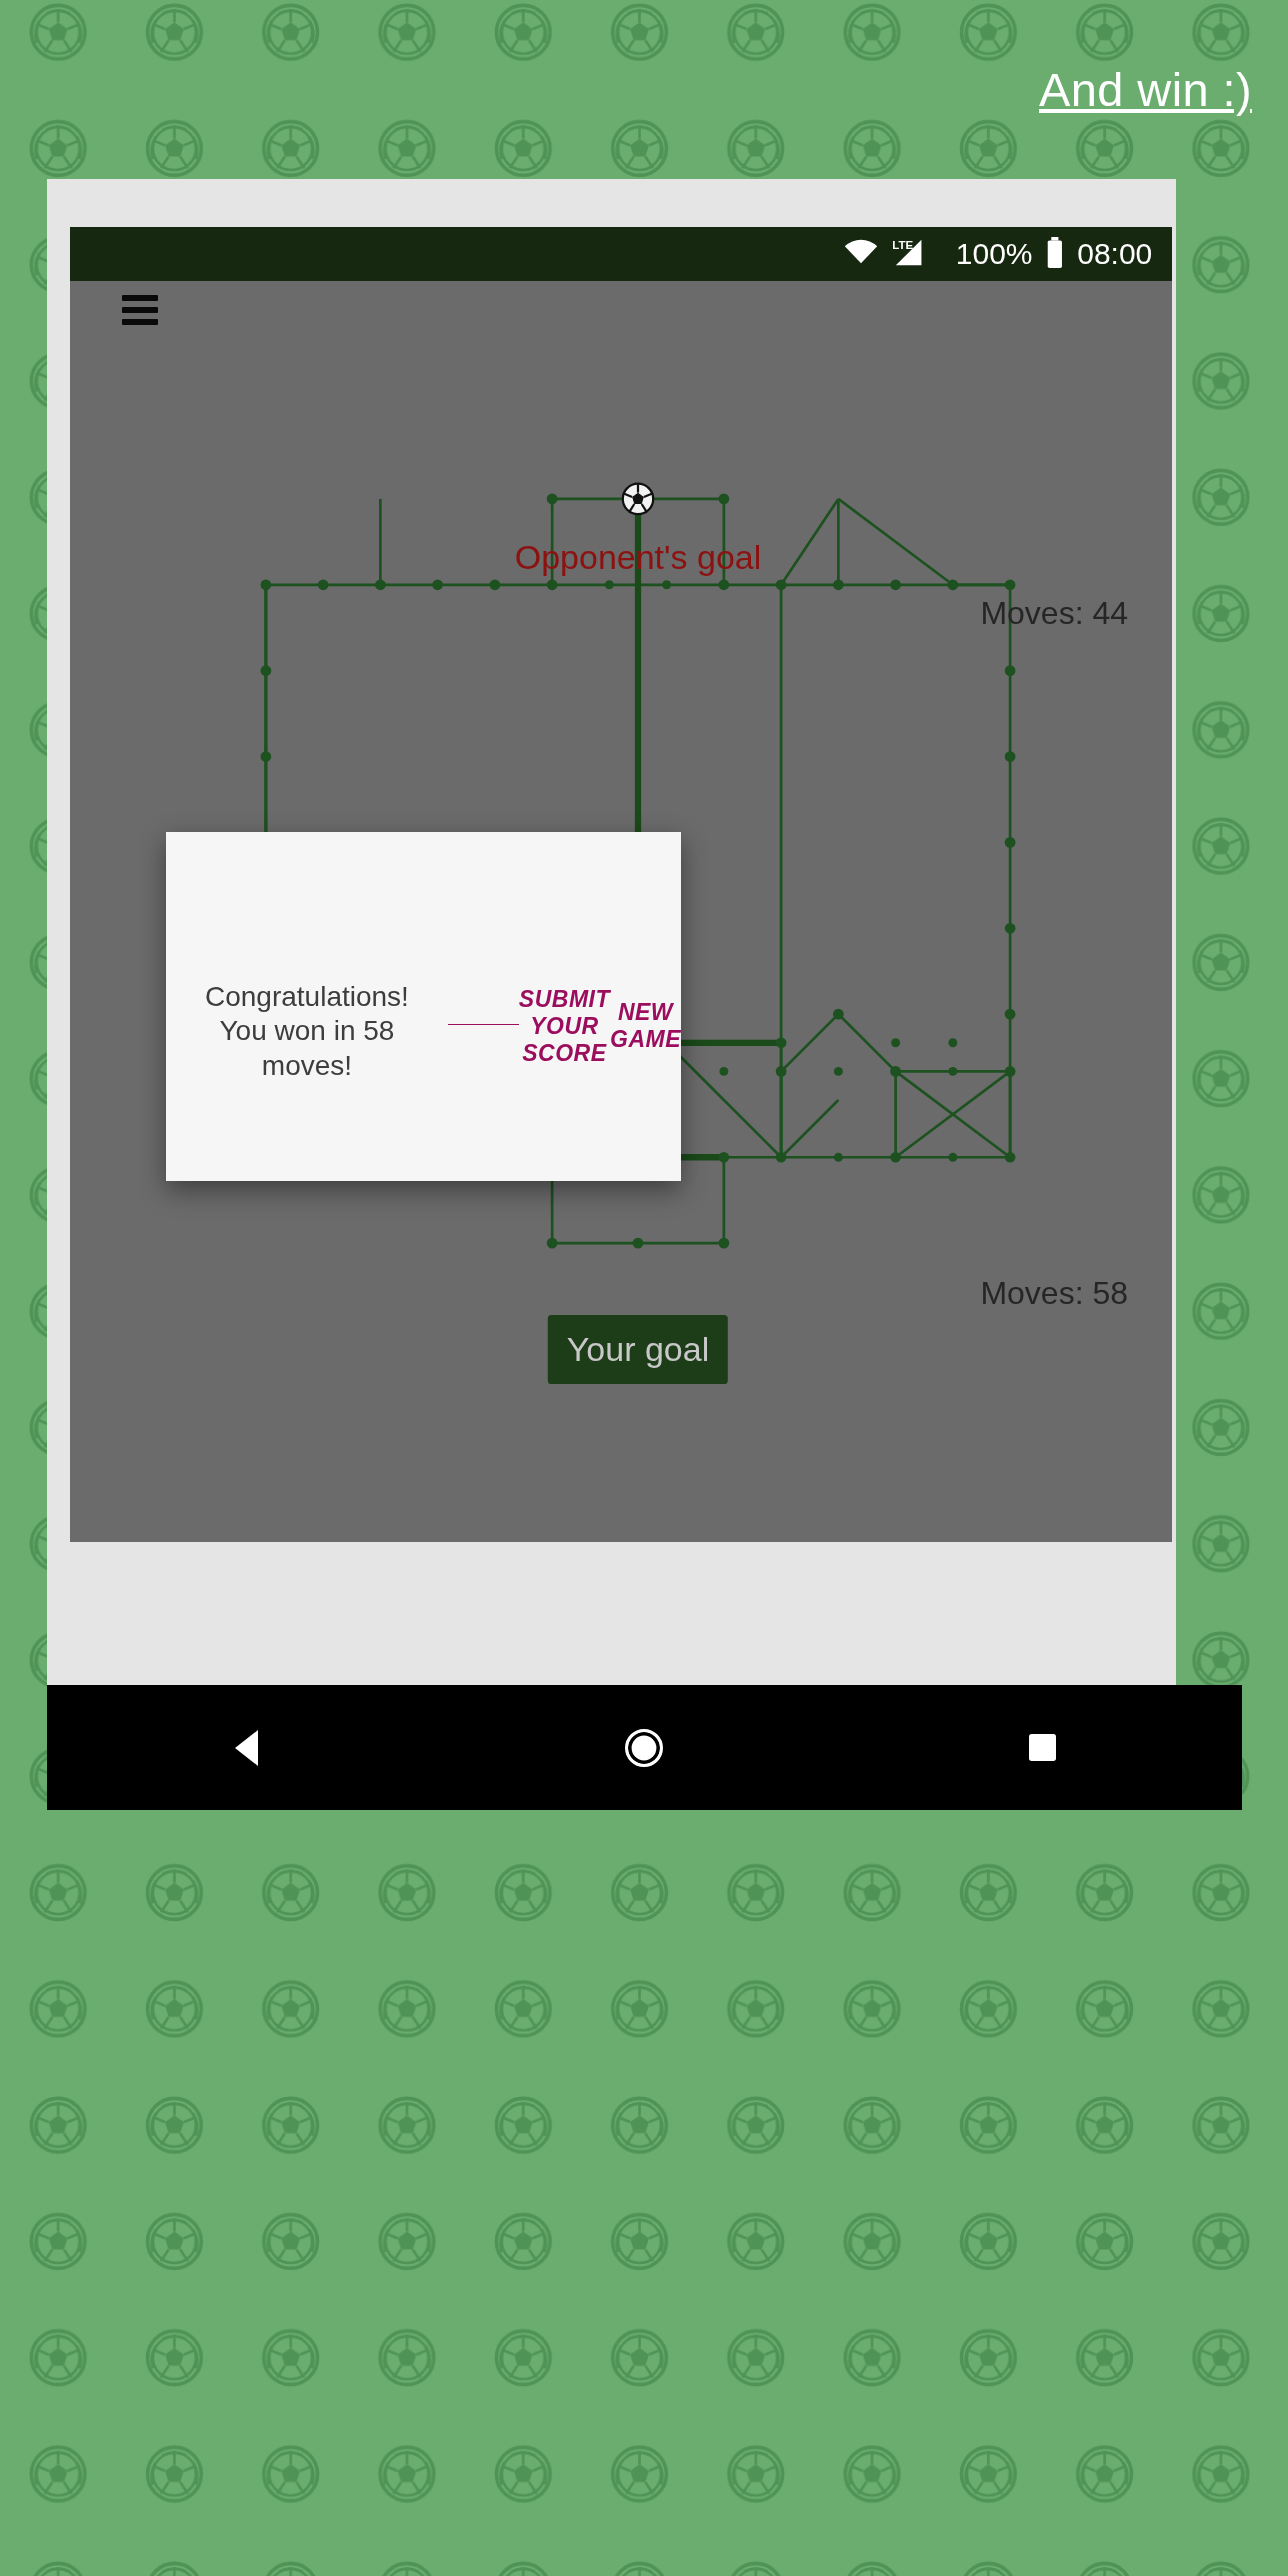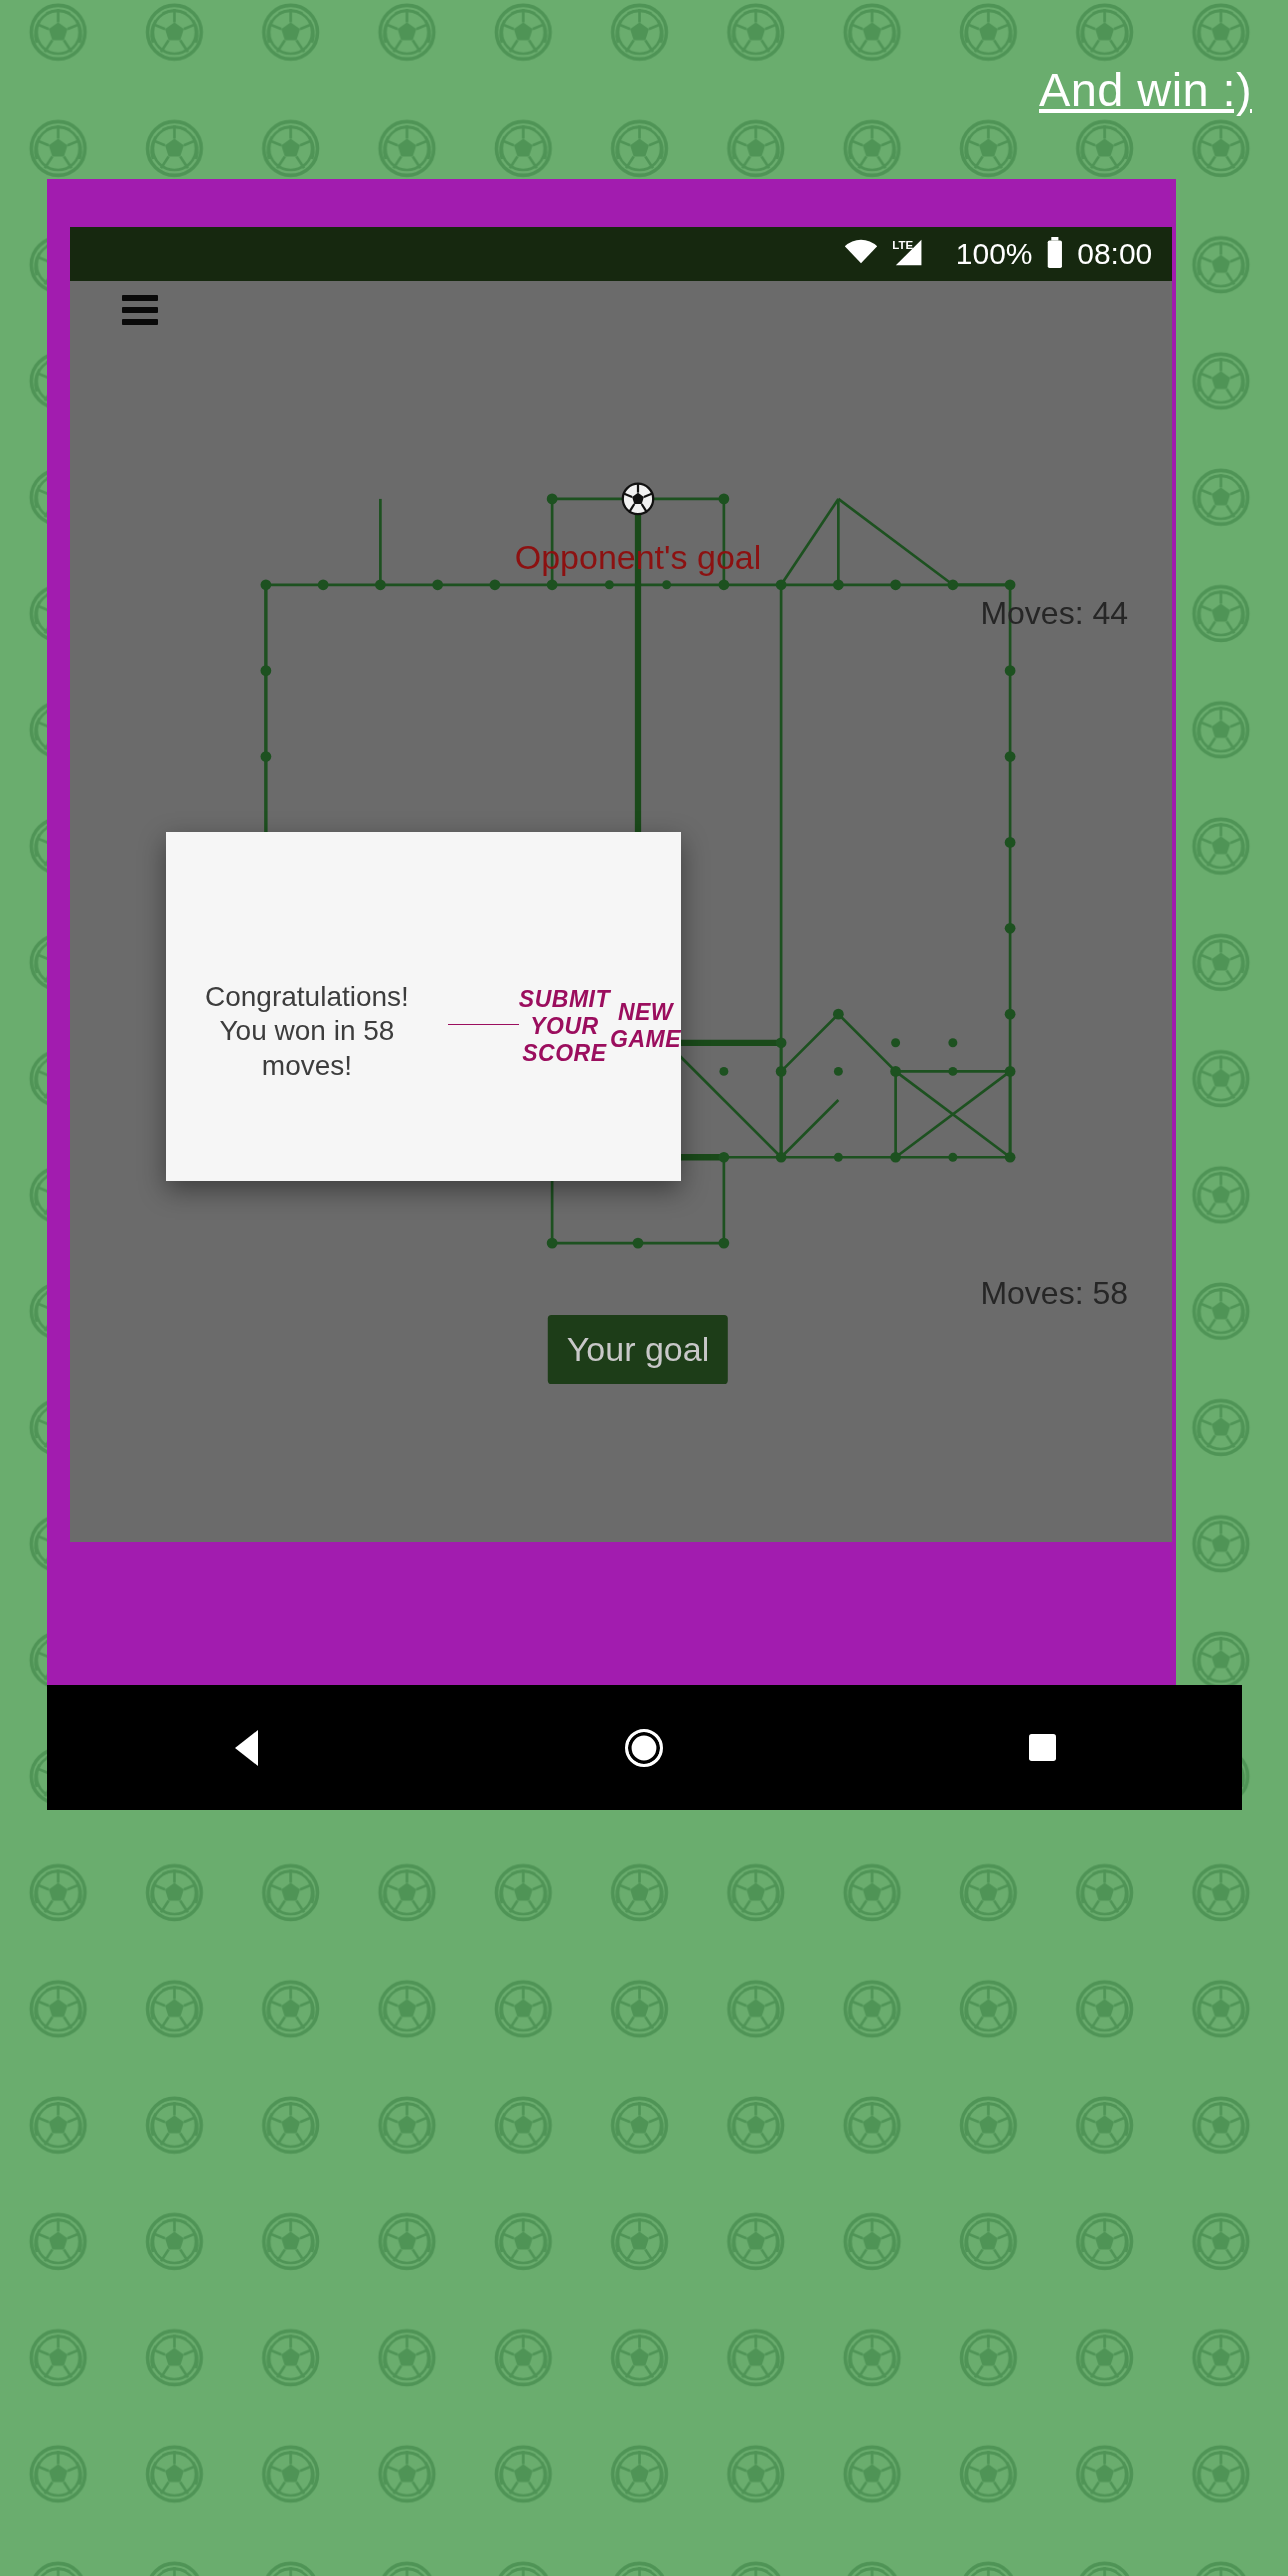--- a/index.html
+++ b/index.html
@@ -21,21 +21,21 @@
   }
   #banner .cap{
     color:#ffffff;font-size:47px;letter-spacing:0.4px;line-height:1;
     white-space:nowrap;
     text-decoration:underline;
   }
 
   
   #phone{
     position:absolute;left:47px;top:179px;width:1129px;height:1506px;
-    background:#a21caf;
+    background:#e5e5e5;
   }
   #screen{
     position:absolute;left:23px;top:48px;width:1102px;height:1315px;
     background:#6b6b6b;overflow:hidden;
   }
   
   #statusbar{
     position:absolute;left:0;top:0;width:100%;height:54px;
     background:#16280f;display:flex;align-items:center;justify-content:flex-end;
     padding-right:19.7px;box-sizing:border-box;gap:12.5px;

